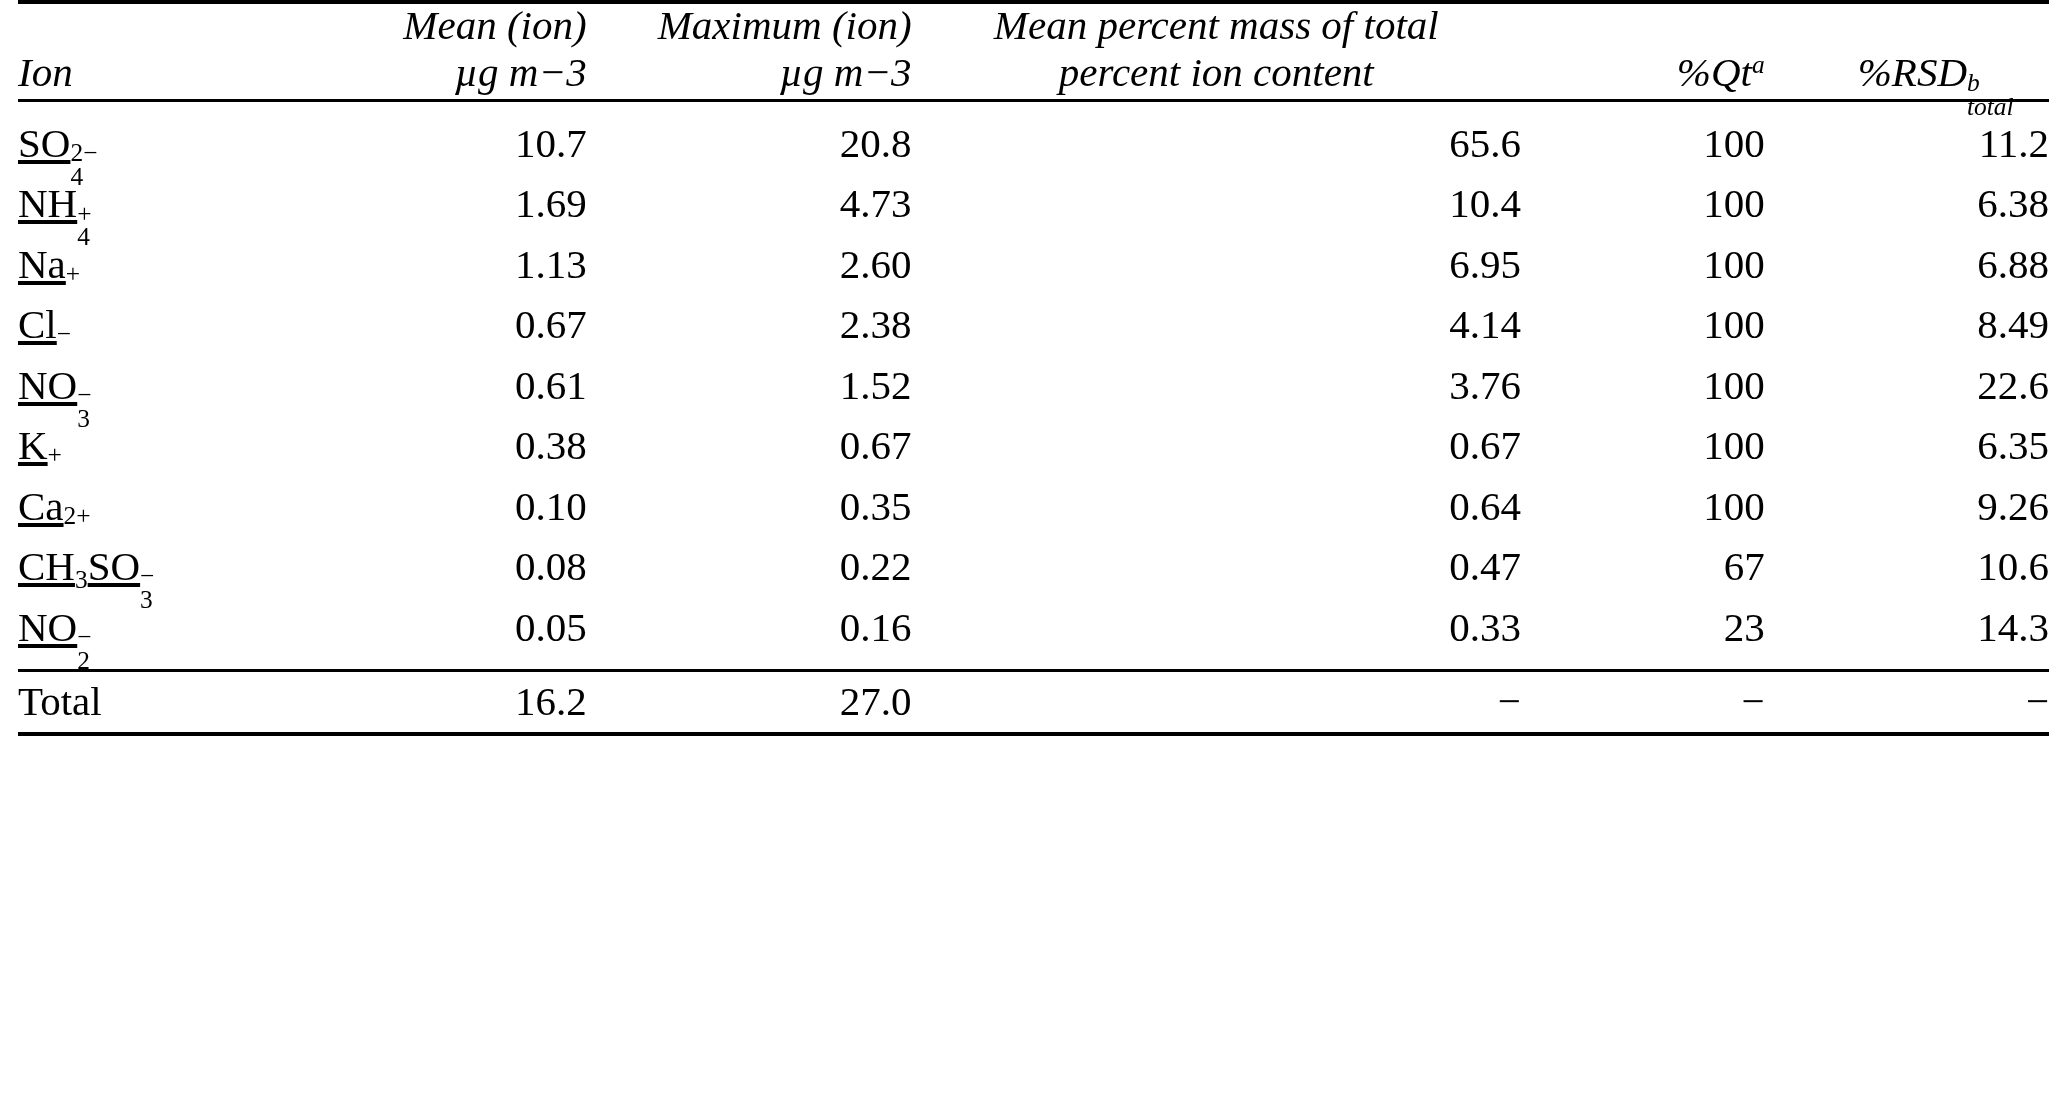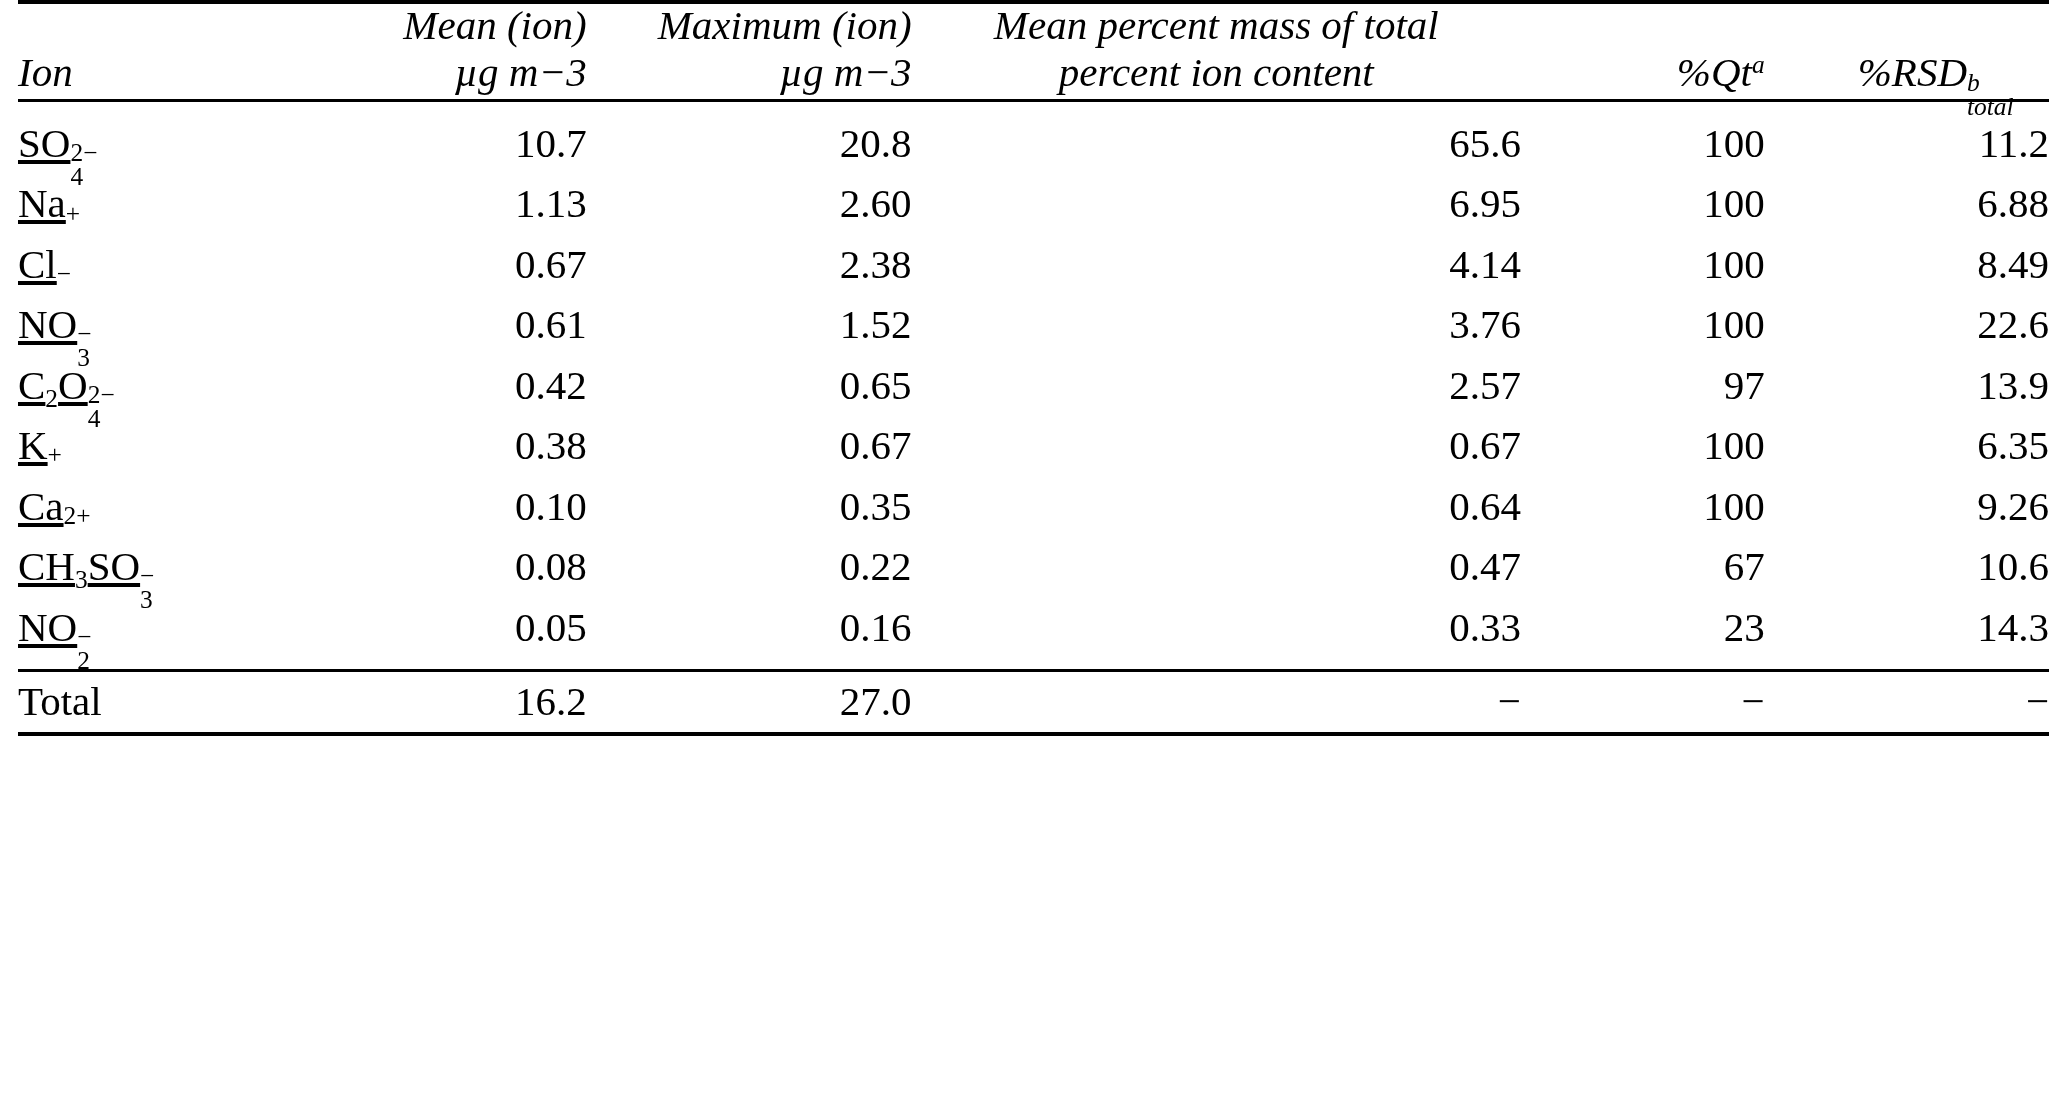--- a/index.html
+++ b/index.html
@@ -173,20 +173,28 @@
 
     <tr>
           <td class="d-ion"><span class="chem">SO<span class="stack"><span class="s-sup">2−</span><span class="s-sub">4</span></span><span class="stack-pad" style="width:1.25em">&nbsp;</span></span></td>
           <td class="num">10.7</td>
           <td class="num">20.8</td>
           <td class="num">65.6</td>
           <td class="num">100</td>
           <td class="num">11.2</td>
         </tr>
         <tr>
+          <td class="d-ion"><span class="chem">NH<span class="stack"><span class="s-sup">+</span><span class="s-sub">4</span></span><span class="stack-pad" style="width:0.85em">&nbsp;</span></span></td>
+          <td class="num">1.69</td>
+          <td class="num">4.73</td>
+          <td class="num">10.4</td>
+          <td class="num">100</td>
+          <td class="num">6.38</td>
+        </tr>
+        <tr>
           <td class="d-ion"><span class="chem">Na<span class="stack"><span class="s-sup">+</span></span><span class="stack-pad" style="width:0.85em">&nbsp;</span></span></td>
           <td class="num">1.13</td>
           <td class="num">2.60</td>
           <td class="num">6.95</td>
           <td class="num">100</td>
           <td class="num">6.88</td>
         </tr>
         <tr>
           <td class="d-ion"><span class="chem">Cl<span class="stack"><span class="s-sup">−</span></span><span class="stack-pad" style="width:0.85em">&nbsp;</span></span></td>
           <td class="num">0.67</td>
@@ -195,28 +203,20 @@
           <td class="num">100</td>
           <td class="num">8.49</td>
         </tr>
         <tr>
           <td class="d-ion"><span class="chem">NO<span class="stack"><span class="s-sup">−</span><span class="s-sub">3</span></span><span class="stack-pad" style="width:0.85em">&nbsp;</span></span></td>
           <td class="num">0.61</td>
           <td class="num">1.52</td>
           <td class="num">3.76</td>
           <td class="num">100</td>
           <td class="num">22.6</td>
-        </tr>
-        <tr>
-          <td class="d-ion"><span class="chem">C<sub>2</sub>O<span class="stack"><span class="s-sup">2−</span><span class="s-sub">4</span></span><span class="stack-pad" style="width:1.25em">&nbsp;</span></span></td>
-          <td class="num">0.42</td>
-          <td class="num">0.65</td>
-          <td class="num">2.57</td>
-          <td class="num">97</td>
-          <td class="num">13.9</td>
         </tr>
         <tr>
           <td class="d-ion"><span class="chem">K<span class="stack"><span class="s-sup">+</span></span><span class="stack-pad" style="width:0.85em">&nbsp;</span></span></td>
           <td class="num">0.38</td>
           <td class="num">0.67</td>
           <td class="num">0.67</td>
           <td class="num">100</td>
           <td class="num">6.35</td>
         </tr>
         <tr>

